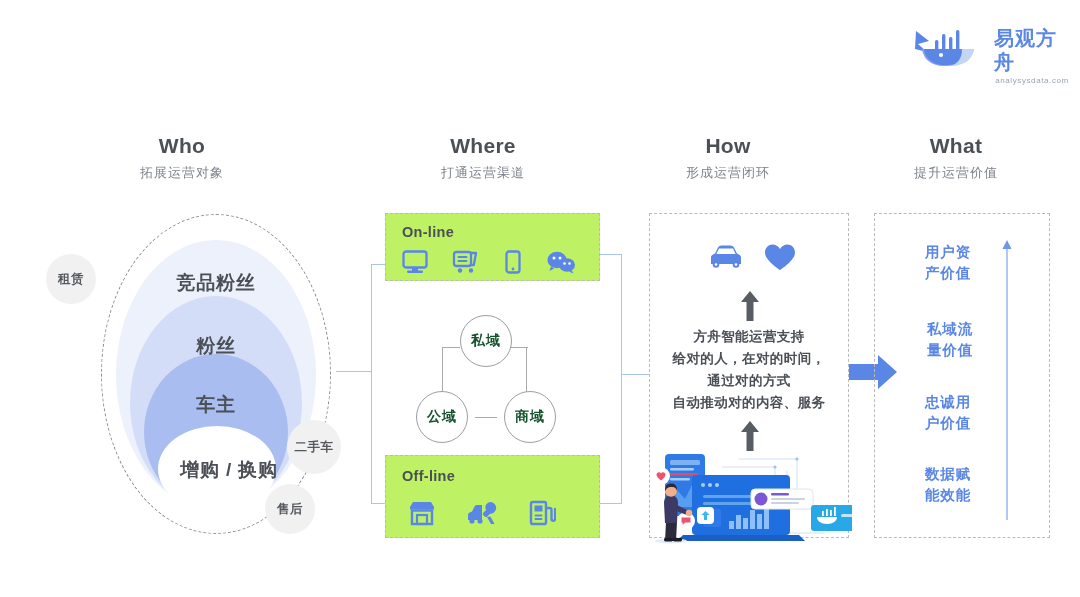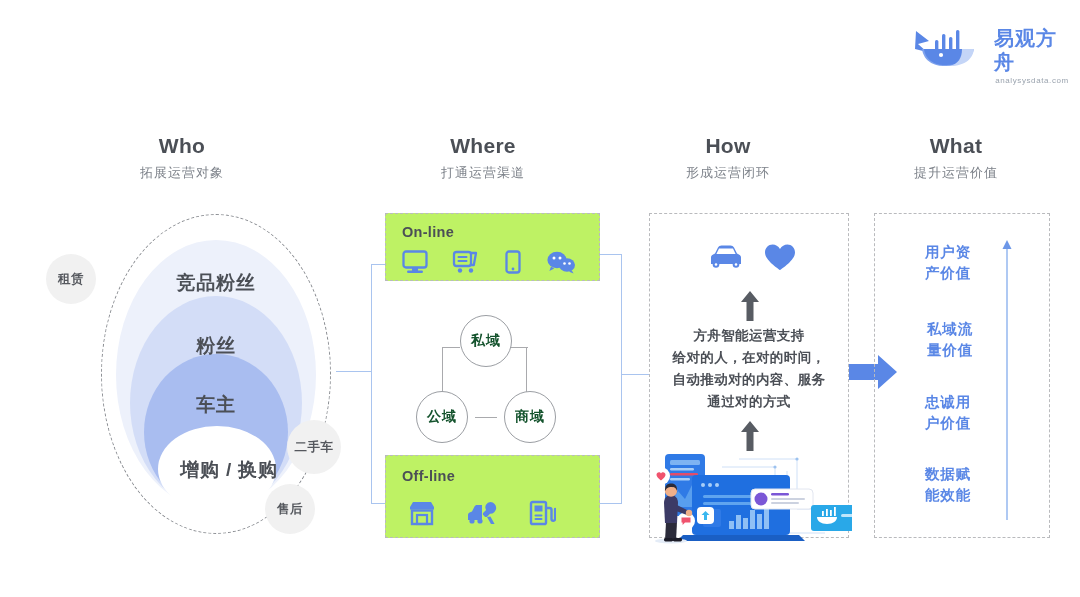--- a/index.html
+++ b/index.html
@@ -60,21 +60,21 @@
   .dcircle{
     position:absolute;border-radius:50%;border:1.2px solid #9b9ea3;box-sizing:border-box;
     display:flex;align-items:center;justify-content:center;background:#fff;
     font-size:14px;font-weight:bold;color:#14532d;letter-spacing:1px;
   }
   .dconn{position:absolute;background:#a9aaad;}
 
   
   .how-text{
     position:absolute;width:100%;text-align:center;font-size:13.5px;font-weight:bold;
-    color:#4b4f56;line-height:22px;letter-spacing:.4px;font-family:Liberation Mono, monospace;
+    color:#4b4f56;line-height:22px;letter-spacing:.4px;
   }
   .up-arrow{position:absolute;}
 
   
   .what-item{
     position:absolute;width:86px;text-align:center;font-size:14.5px;font-weight:bold;
     color:#5a87e6;line-height:21px;letter-spacing:.8px;
   }
 </style>
 </head>
@@ -262,22 +262,22 @@
 
     <span class="up-arrow" style="left:90px;top:77px;">
       <svg width="20" height="30" viewBox="0 0 20 30">
         <path d="M10 0 L19 11 H13.5 V30 H6.5 V11 H1 Z" fill="#585c63"></path>
       </svg>
     </span>
 
     <div class="how-text" style="left:0;top:112px;">
       <div>方舟智能运营支持</div>
       <div>给对的人，在对的时间，</div>
+      <div>通过对的方式</div>
       <div>自动推动对的内容、服务</div>
-      <div>通过对的方式</div>
     </div>
 
     <span class="up-arrow" style="left:90px;top:207px;">
       <svg width="20" height="30" viewBox="0 0 20 30">
         <path d="M10 0 L19 11 H13.5 V30 H6.5 V11 H1 Z" fill="#585c63"></path>
       </svg>
     </span>
 
     <span style="position:absolute;left:-3px;top:235px;">
       <svg width="205" height="95" viewBox="0 0 205 95">

